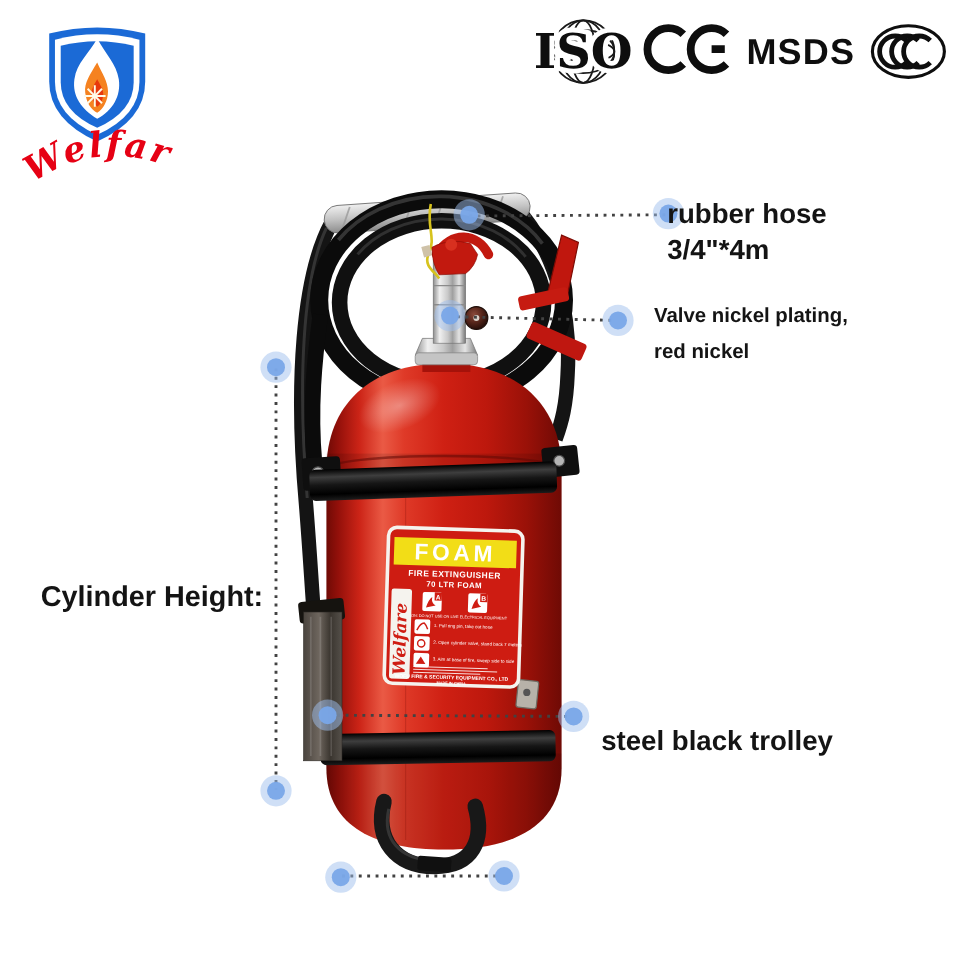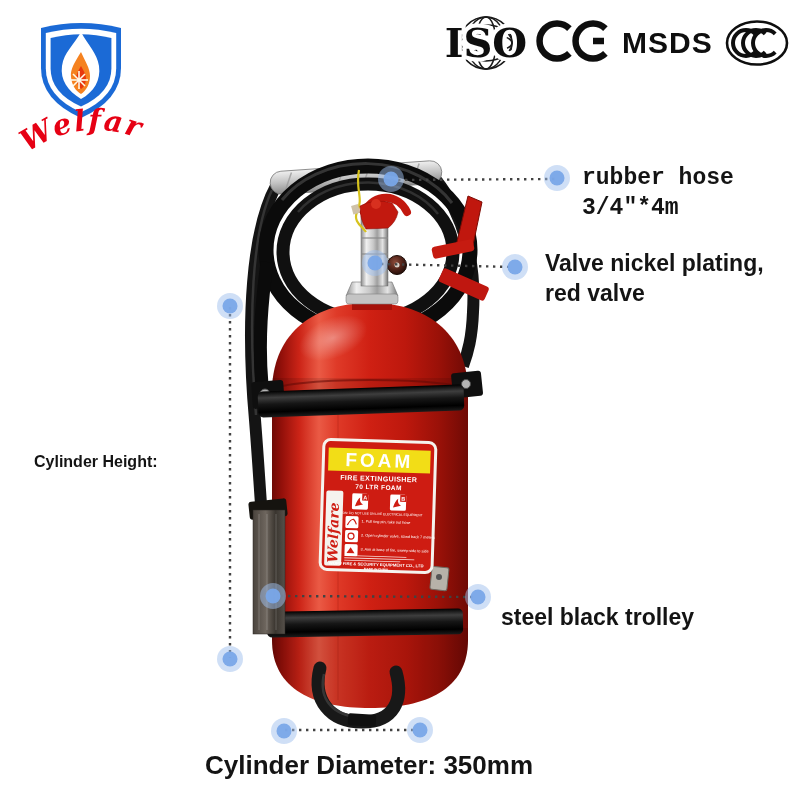--- a/index.html
+++ b/index.html
@@ -1,24 +1,24 @@
 <!DOCTYPE html>
 <html><head>
 <meta charset="utf-8">
 <style>
   html,body{margin:0;padding:0;background:#ffffff;}
   .page{position:relative;width:800px;height:800px;background:#ffffff;overflow:hidden;
         font-family:"Liberation Sans",sans-serif;}
   .layer{position:absolute;left:0;top:0;}
   .ann{position:absolute;font-weight:bold;color:#141414;}
   .ann div{white-space:nowrap;}
-  .ann-hose{left:582px;top:163px;font-size:23px;line-height:30px;font-family:Liberation Mono, monospace;}
-  .ann-valve{left:545px;top:248px;font-size:23px;line-height:30px;}
+  .ann-hose{left:556px;top:163px;font-size:23px;line-height:30px;}
+  .ann-valve{left:545px;top:248px;font-size:17px;line-height:30px;}
   .ann-trolley{left:501px;top:584px;font-size:23px;line-height:28px;margin-top:19px;}
-  .ann-height{left:34px;top:446px;font-size:16px;line-height:32px;}
+  .ann-height{left:34px;top:482px;font-size:24px;line-height:32px;}
   .ann-diameter{left:205px;top:750px;width:325px;text-align:center;font-size:26px;line-height:30px;}
   svg text{font-family:"Liberation Sans",sans-serif;}
   .iso-text{font-family:"DejaVu Serif",serif;font-weight:bold;font-size:40px;
             paint-order:stroke;stroke:#ffffff;stroke-width:8px;fill:#0e0e0e;}
   .msds-text{font-weight:bold;font-size:30px;fill:#0e0e0e;letter-spacing:1px;}
   .logo-script{font-family:"DejaVu Serif",serif;font-style:italic;font-weight:bold;
                font-size:29px;fill:#e60114;letter-spacing:2px;}
   .lbl-foam{font-weight:bold;font-size:19px;fill:#ffffff;letter-spacing:3px;}
   .lbl-title{font-weight:bold;font-size:7px;fill:#ffffff;letter-spacing:.4px;}
   .lbl-sub{font-weight:bold;font-size:6.5px;fill:#ffffff;letter-spacing:.4px;}
@@ -330,25 +330,22 @@
         </g>
     </g>
   </svg>
 
   <div class="ann ann-hose">
     <div>rubber hose</div>
     <div>3/4"*4m</div>
   </div>
   <div class="ann ann-valve">
     <div>Valve nickel plating,</div>
-    <div>red valve</div>
+    <div>red nickel</div>
   </div>
   <div class="ann ann-trolley">
     <div>steel black trolley</div>
   </div>
   <div class="ann ann-height">
     <div>Cylinder Height:</div>
   </div>
-  <div class="ann ann-diameter">
-    <div>Cylinder Diameter: 350mm</div>
-  </div>
 
 </div>
 
 </body></html>

